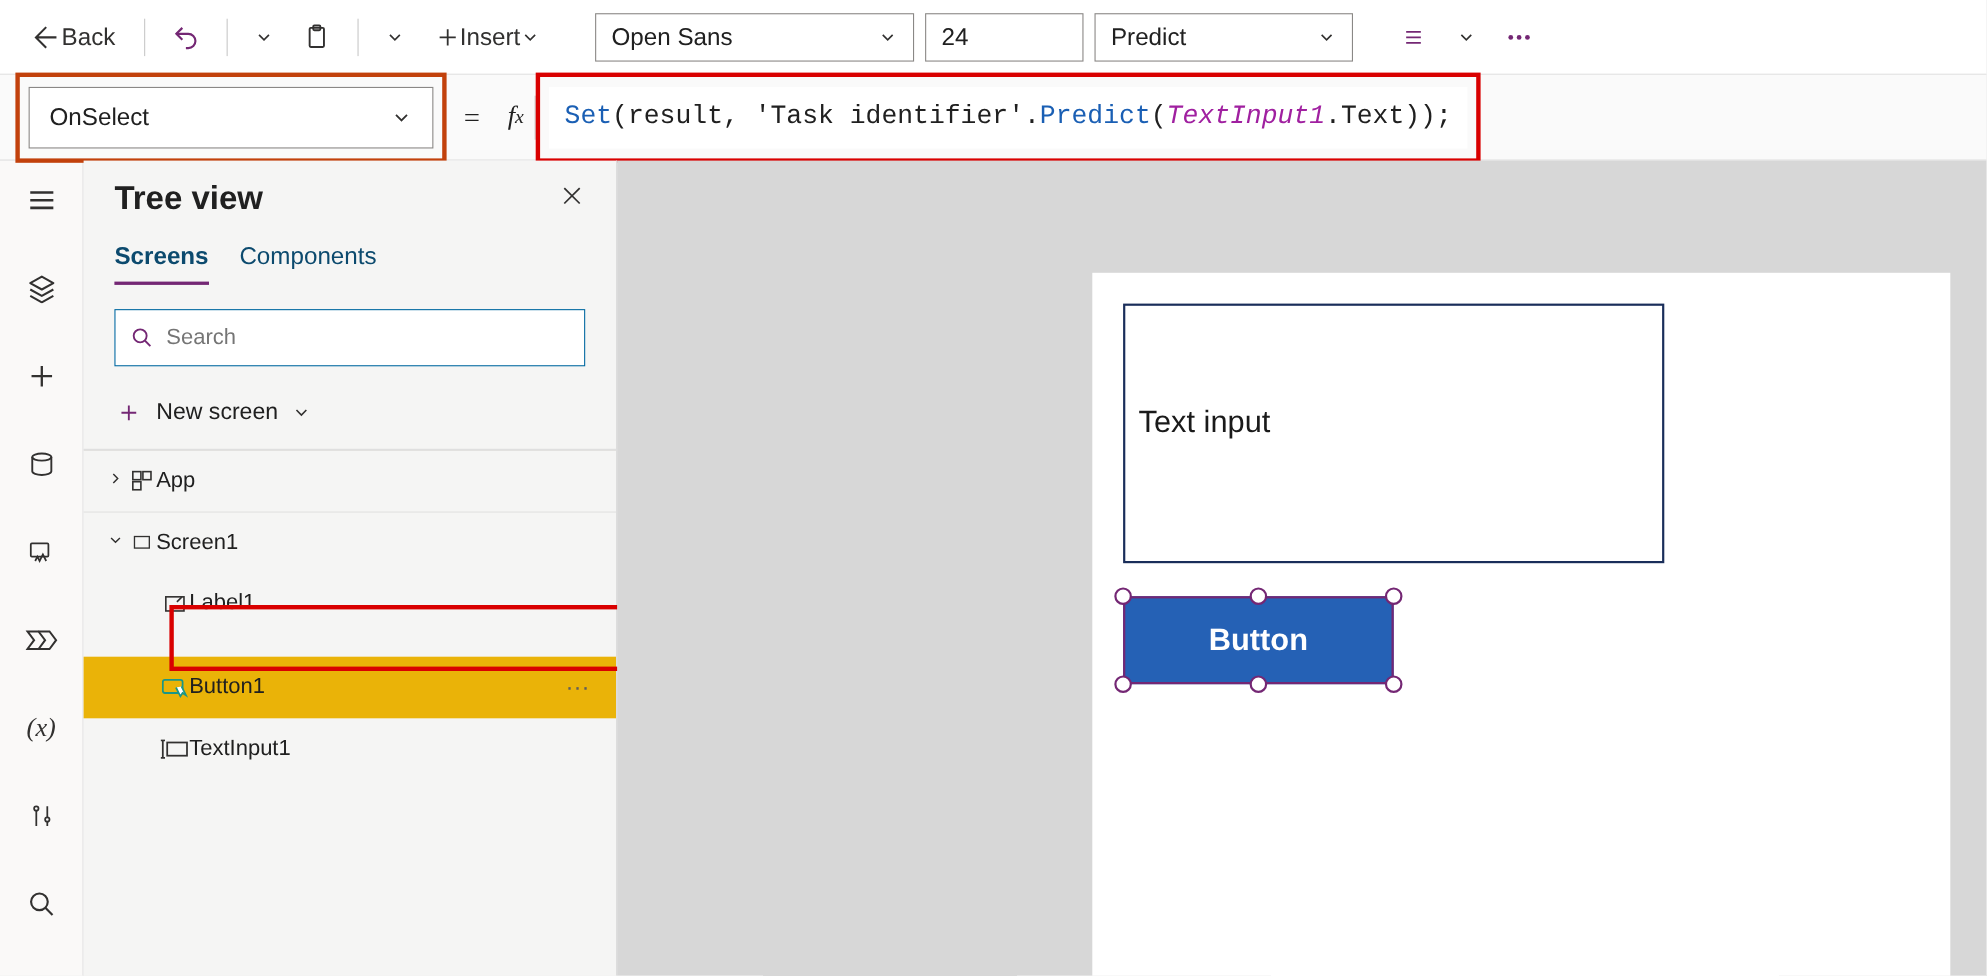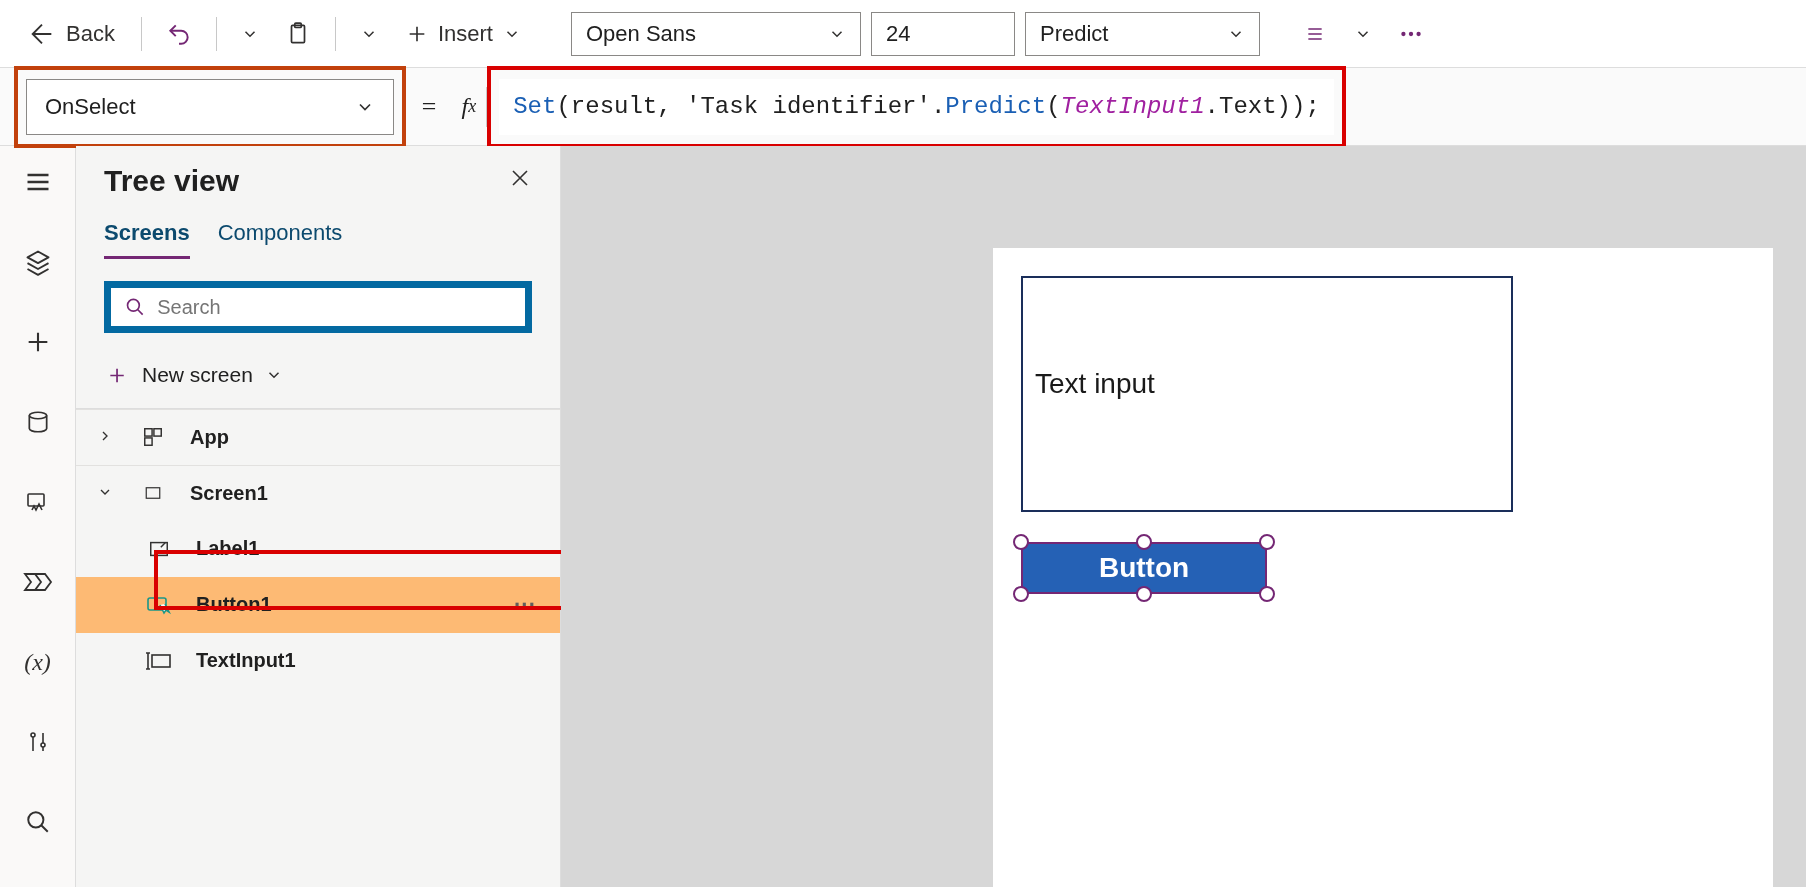--- a/index.html
+++ b/index.html
@@ -16,21 +16,20 @@
     background: #fff;
   }
   .tb-btn {
     display: flex;
     align-items: center;
     height: 44px;
     padding: 0 10px;
     cursor: pointer;
     color: #323130;
     font-size: 22px;
-    gap: 10px;
     user-select: none;
     text-align: right;
   }
   .tb-btn.icon-only { padding: 0 8px; }
   .sep { width: 1px; height: 34px; background: #c8c8c8; margin: 0 6px; }
   .select-box {
     border: 1px solid #8a8886;
     height: 44px;
     display: flex;
     align-items: center;
@@ -134,49 +133,48 @@
     position: relative;
   }
   .tree-header { display:flex; align-items:center; justify-content: space-between; padding: 0 28px 0 28px; }
   .tree-title { font-size: 30px; font-weight: 600; }
   .close-x { font-size: 28px; cursor: pointer; }
   .tree-tabs { display: flex; gap: 28px; padding: 22px 28px 0 28px; font-size: 22px; }
   .tree-tab { padding-bottom: 10px; cursor: pointer; color: #0c4a6e; }
   .tree-tab.active { font-weight: 600; border-bottom: 3px solid #742774; }
   .tree-search {
     margin: 22px 28px 8px 28px;
-    border: 7px solid #0369a1;
+    border: 1px solid #0369a1;
     height: 52px;
     display: flex;
     align-items: center;
     padding: 0 14px;
     background: #fff;
     gap: 12px;
   }
   .tree-search input { border:none; outline:none; font-size:20px; width:100%; }
   .new-screen { display:flex; align-items:center; gap:12px; font-size:21px; padding: 16px 28px; cursor:pointer; }
   .new-screen .plus { color:#742774; font-size:26px; font-weight:300; }
 
   .tree-list { border-top: 1px solid #ddd; }
   .tree-item {
     height: 56px;
     display: flex;
     align-items: center;
     padding: 0 10px 0 18px;
     font-size: 20px;
     border-bottom: 1px solid transparent;
     cursor: pointer;
-    gap: 24px;
+    gap: 0;
     position: relative;
-    font-weight: bold;
   }
   .tree-item .chev-small { width: 22px; text-align:center; }
   .tree-item.indent2 { padding-left: 70px; }
   .tree-item.top-bordered { border-top: 1px solid #e2e1df; }
-  .tree-item.selected { background: #fdba74; }
+  .tree-item.selected { background: #eab308; margin-top: 20px; }
   .item-icon { width: 26px; height: 26px; display:flex; align-items:center; justify-content:center; color:#323130; }
   .item-label { flex: 1; }
   .item-more { font-size: 22px; color: #605e5c; padding-right: 14px; }
 
   .red-frame {
     position: absolute;
     border: 4px solid #d90000;
     pointer-events: none;
   }
   .red-button1 { left: 78px; top: 404px; width: 480px; height: 60px; }
@@ -200,21 +198,21 @@
     width: 492px;
     height: 236px;
     border: 2px solid #1a2e5a;
     font-size: 28px;
     padding: 90px 0 0 12px;
     color: #1a1a1a;
   }
   .canvas-button {
     margin-top: 30px;
     width: 246px;
-    height: 52px;
+    height: 80px;
     background: #2561b5;
     color: #fff;
     font-size: 28px;
     font-weight: 600;
     display: flex;
     align-items: center;
     justify-content: center;
     border: 2px solid #742774;
     position: relative;
   }

